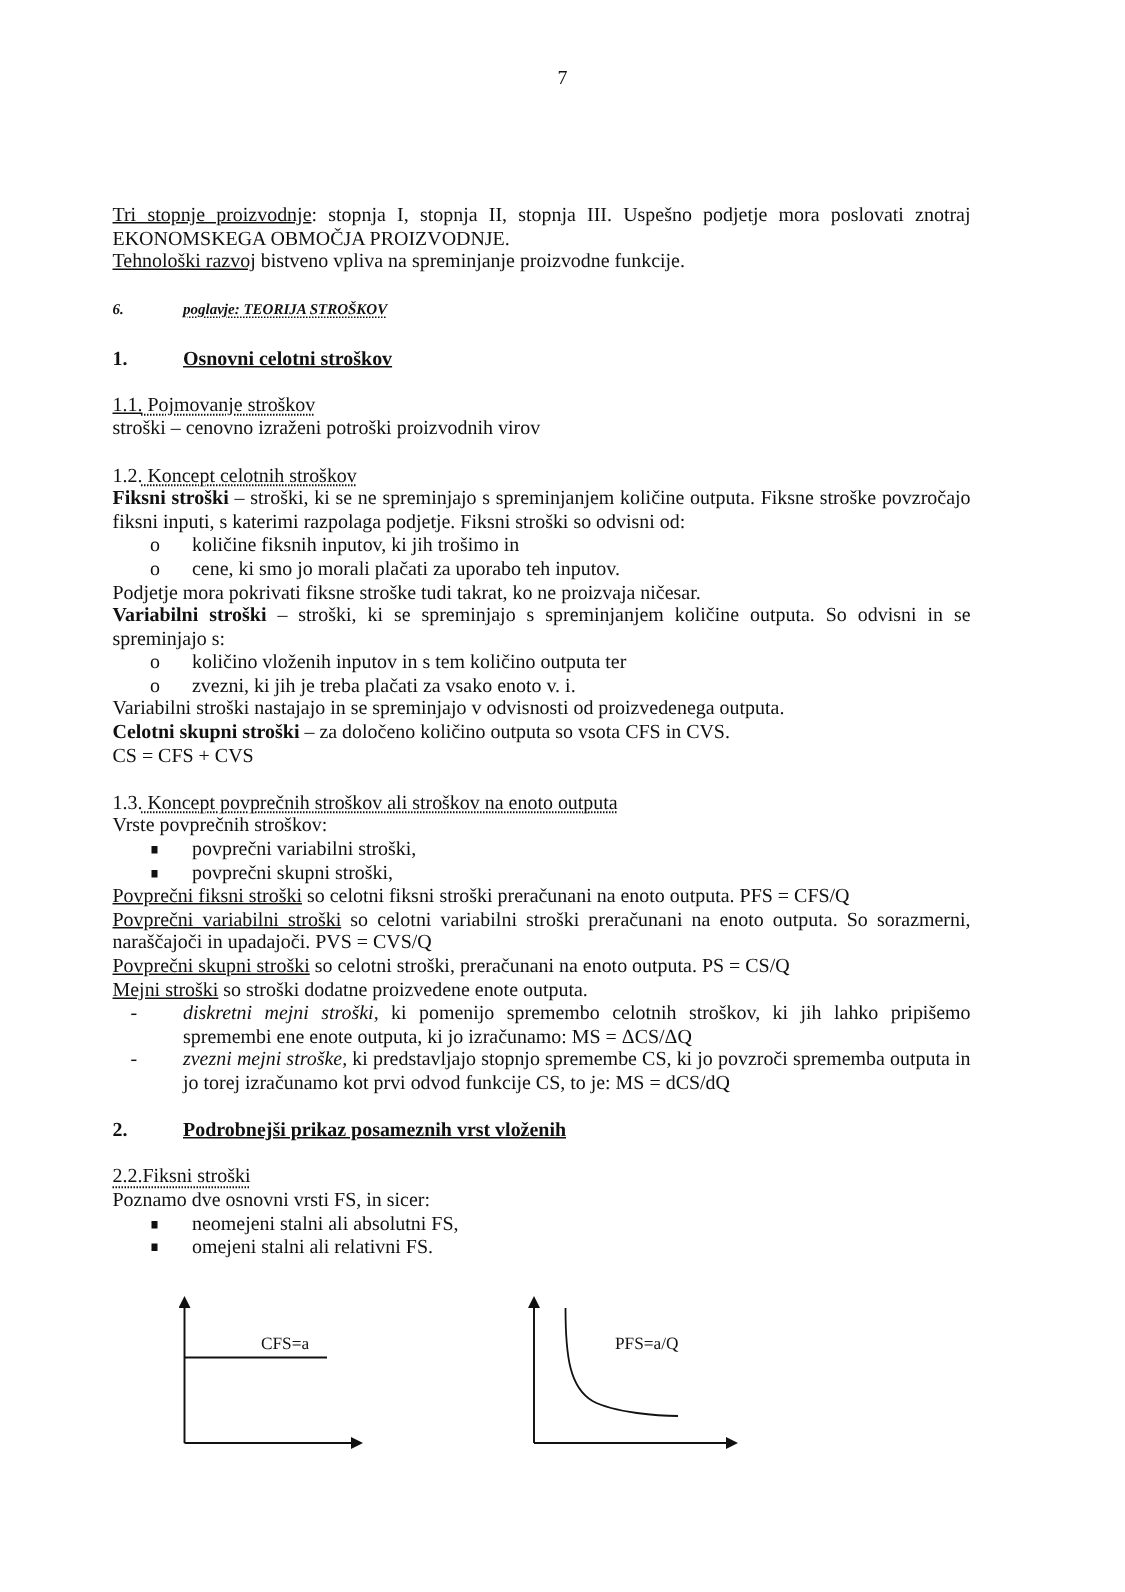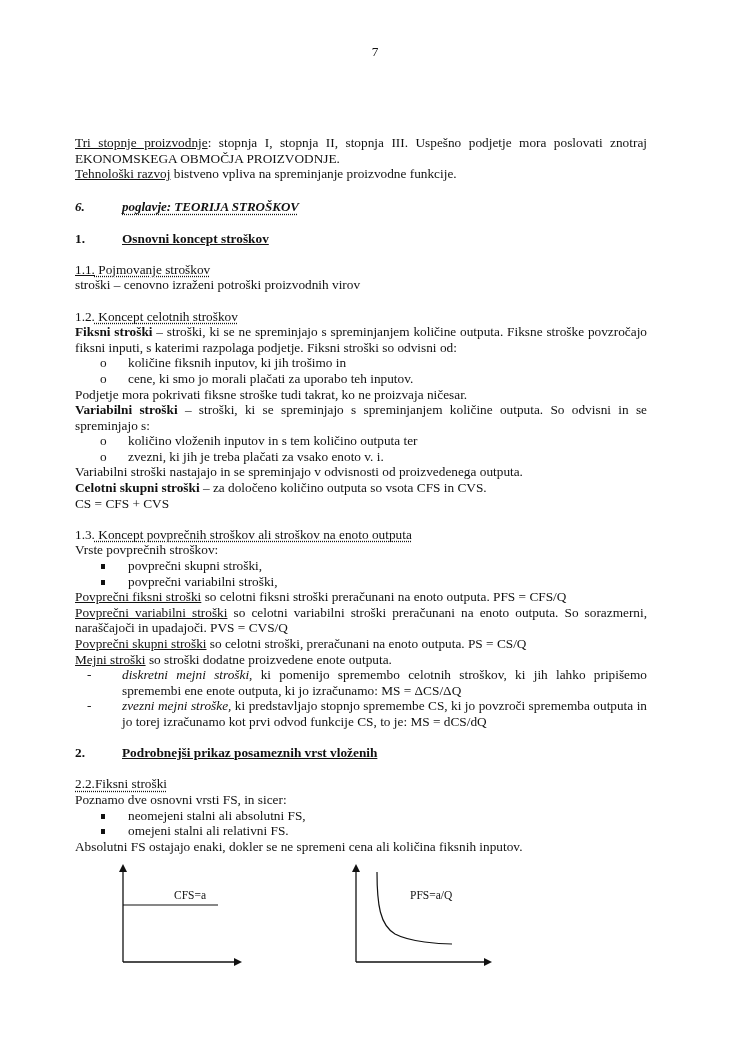--- a/index.html
+++ b/index.html
@@ -8,21 +8,21 @@
     font-family: "Liberation Serif", "DejaVu Serif", serif;
     color: #111111; font-size: 13.3px; line-height: 15.6px;
   }
   .page-number { position: absolute; top: 44px; left: 0; width: 750px; text-align: center; }
   .content { position: absolute; left: 75px; top: 91px; width: 572px; margin-top: 44px; }
   p { margin: 0; }
   .justify { text-align: justify; text-align-last: left; }
   .u { text-decoration: underline; }
   .ud { text-decoration: underline dotted; text-underline-offset: 2px; }
   .gap { height: 15.6px; }
-  .h-chapter { font-weight: bold; font-style: italic; font-size: 13px; margin: 2px 0 0 0; }
+  .h-chapter { font-weight: bold; font-style: italic; font-size: 10px; margin: 2px 0 0 0; }
   .h-chapter .num { display: inline-block; width: 47px; }
   .h-chapter .title { text-decoration: underline dotted; text-underline-offset: 2px; }
   .h-sec { font-weight: bold; }
   .h-sec .num { display: inline-block; width: 47px; }
   .h-sec .title { text-decoration: underline; }
   .h-sub { }
   ul.circle, ul.square, ul.dash { list-style: none; margin: 0; padding: 0; }
   ul.circle li { position: relative; padding-left: 53px; }
   ul.circle li .mark { position: absolute; left: 25px; top: 0; }
   ul.square li { position: relative; padding-left: 53px; }
@@ -38,21 +38,21 @@
 <body>
 
 <div class="page-number">7</div>
 
 <div class="content">
   <p class="justify"><span class="u">Tri stopnje proizvodnje</span><span>: stopnja I, stopnja II, stopnja III. Uspešno podjetje mora poslovati znotraj EKONOMSKEGA OBMOČJA PROIZVODNJE.</span></p>
   <p><span class="u">Tehnološki razvoj</span><span> bistveno vpliva na spreminjanje proizvodne funkcije.</span></p>
   <div class="gap"></div>
   <p class="h-chapter"><span class="num">6.</span><span class="title">poglavje: TEORIJA STROŠKOV</span></p>
   <div class="gap"></div>
-  <p class="h-sec"><span class="num">1.</span><span class="title">Osnovni koncept stroškov</span></p>
+  <p class="h-sec"><span class="num">1.</span><span class="title">Osnovni celotni stroškov</span></p>
   <div class="gap"></div>
 
   <p class="h-sub"><span class="u">1.1.</span><span class="ud"> Pojmovanje stroškov</span></p>
   <p>stroški – cenovno izraženi potroški proizvodnih virov</p>
   <div class="gap"></div>
 
   <p class="h-sub"><span>1.2.</span><span class="ud"> Koncept celotnih stroškov</span></p>
   <p class="justify"><span class="b">Fiksni stroški</span><span> – stroški, ki se ne spreminjajo s spreminjanjem količine outputa. Fiksne stroške povzročajo fiksni inputi, s katerimi razpolaga podjetje. Fiksni stroški so odvisni od:</span></p>
   <ul class="circle">
     <li><span class="mark">o</span><span>količine fiksnih inputov, ki jih trošimo in</span></li>
@@ -65,42 +65,41 @@
     <li><span class="mark">o</span><span>zvezni, ki jih je treba plačati za vsako enoto v. i.</span></li>
   </ul>
   <p>Variabilni stroški nastajajo in se spreminjajo v odvisnosti od proizvedenega outputa.</p>
   <p><span class="b">Celotni skupni stroški</span><span> – za določeno količino outputa so vsota CFS in CVS.</span></p>
   <p>CS = CFS + CVS</p>
   <div class="gap"></div>
 
   <p class="h-sub"><span>1.3.</span><span class="ud"> Koncept povprečnih stroškov ali stroškov na enoto outputa</span></p>
   <p>Vrste povprečnih stroškov:</p>
   <ul class="square">
+    <li><span class="mark"></span><span>povprečni variabilni stroški,</span></li>
     <li><span class="mark"></span><span>povprečni skupni stroški,</span></li>
-    <li><span class="mark"></span><span>povprečni variabilni stroški,</span></li>
   </ul>
   <p class="justify"><span class="u">Povprečni fiksni stroški</span><span> so celotni fiksni stroški preračunani na enoto outputa. PFS = CFS/Q</span></p>
   <p class="justify"><span class="u">Povprečni variabilni stroški</span><span> so celotni variabilni stroški preračunani na enoto outputa. So sorazmerni, naraščajoči in upadajoči. PVS = CVS/Q</span></p>
   <p class="justify"><span class="u">Povprečni skupni stroški</span><span> so celotni stroški, preračunani na enoto outputa. PS = CS/Q</span></p>
   <p class="justify"><span class="u">Mejni stroški</span><span> so stroški dodatne proizvedene enote outputa.</span></p>
   <ul class="dash">
     <li><span class="mark">-</span><span class="it">diskretni mejni stroški</span><span>, ki pomenijo spremembo celotnih stroškov, ki jih lahko pripišemo spremembi ene enote outputa, ki jo izračunamo: MS = ΔCS/ΔQ</span></li>
     <li><span class="mark">-</span><span class="it">zvezni mejni stroške,</span><span> ki predstavljajo stopnjo spremembe CS, ki jo povzroči sprememba outputa in jo torej izračunamo kot prvi odvod funkcije CS, to je: MS = dCS/dQ</span></li>
   </ul>
   <div class="gap"></div>
 
   <p class="h-sec"><span class="num">2.</span><span class="title">Podrobnejši prikaz posameznih vrst vloženih</span></p>
   <div class="gap"></div>
   <p class="h-sub"><span class="ud">2.2.Fiksni stroški</span></p>
   <p>Poznamo dve osnovni vrsti FS, in sicer:</p>
   <ul class="square">
     <li><span class="mark"></span><span>neomejeni stalni ali absolutni FS,</span></li>
     <li><span class="mark"></span><span>omejeni stalni ali relativni FS.</span></li>
   </ul>
-  <p>Absolutni FS ostajajo enaki, dokler se ne spremeni cena ali količina fiksnih inputov.</p>
 </div>
 
 <svg class="graphs" viewBox="0 0 750 1061" xmlns="http://www.w3.org/2000/svg">
   <defs>
     <marker id="arr" markerWidth="8" markerHeight="8" refX="6" refY="4" orient="auto" markerUnits="userSpaceOnUse">
       <path d="M0,0 L8,4 L0,8 z" fill="#111"></path>
     </marker>
   </defs>
   <g>
     <line x1="123" y1="962" x2="123" y2="866" stroke="#111" stroke-width="1.3" marker-end="url(#arr)"></line>

